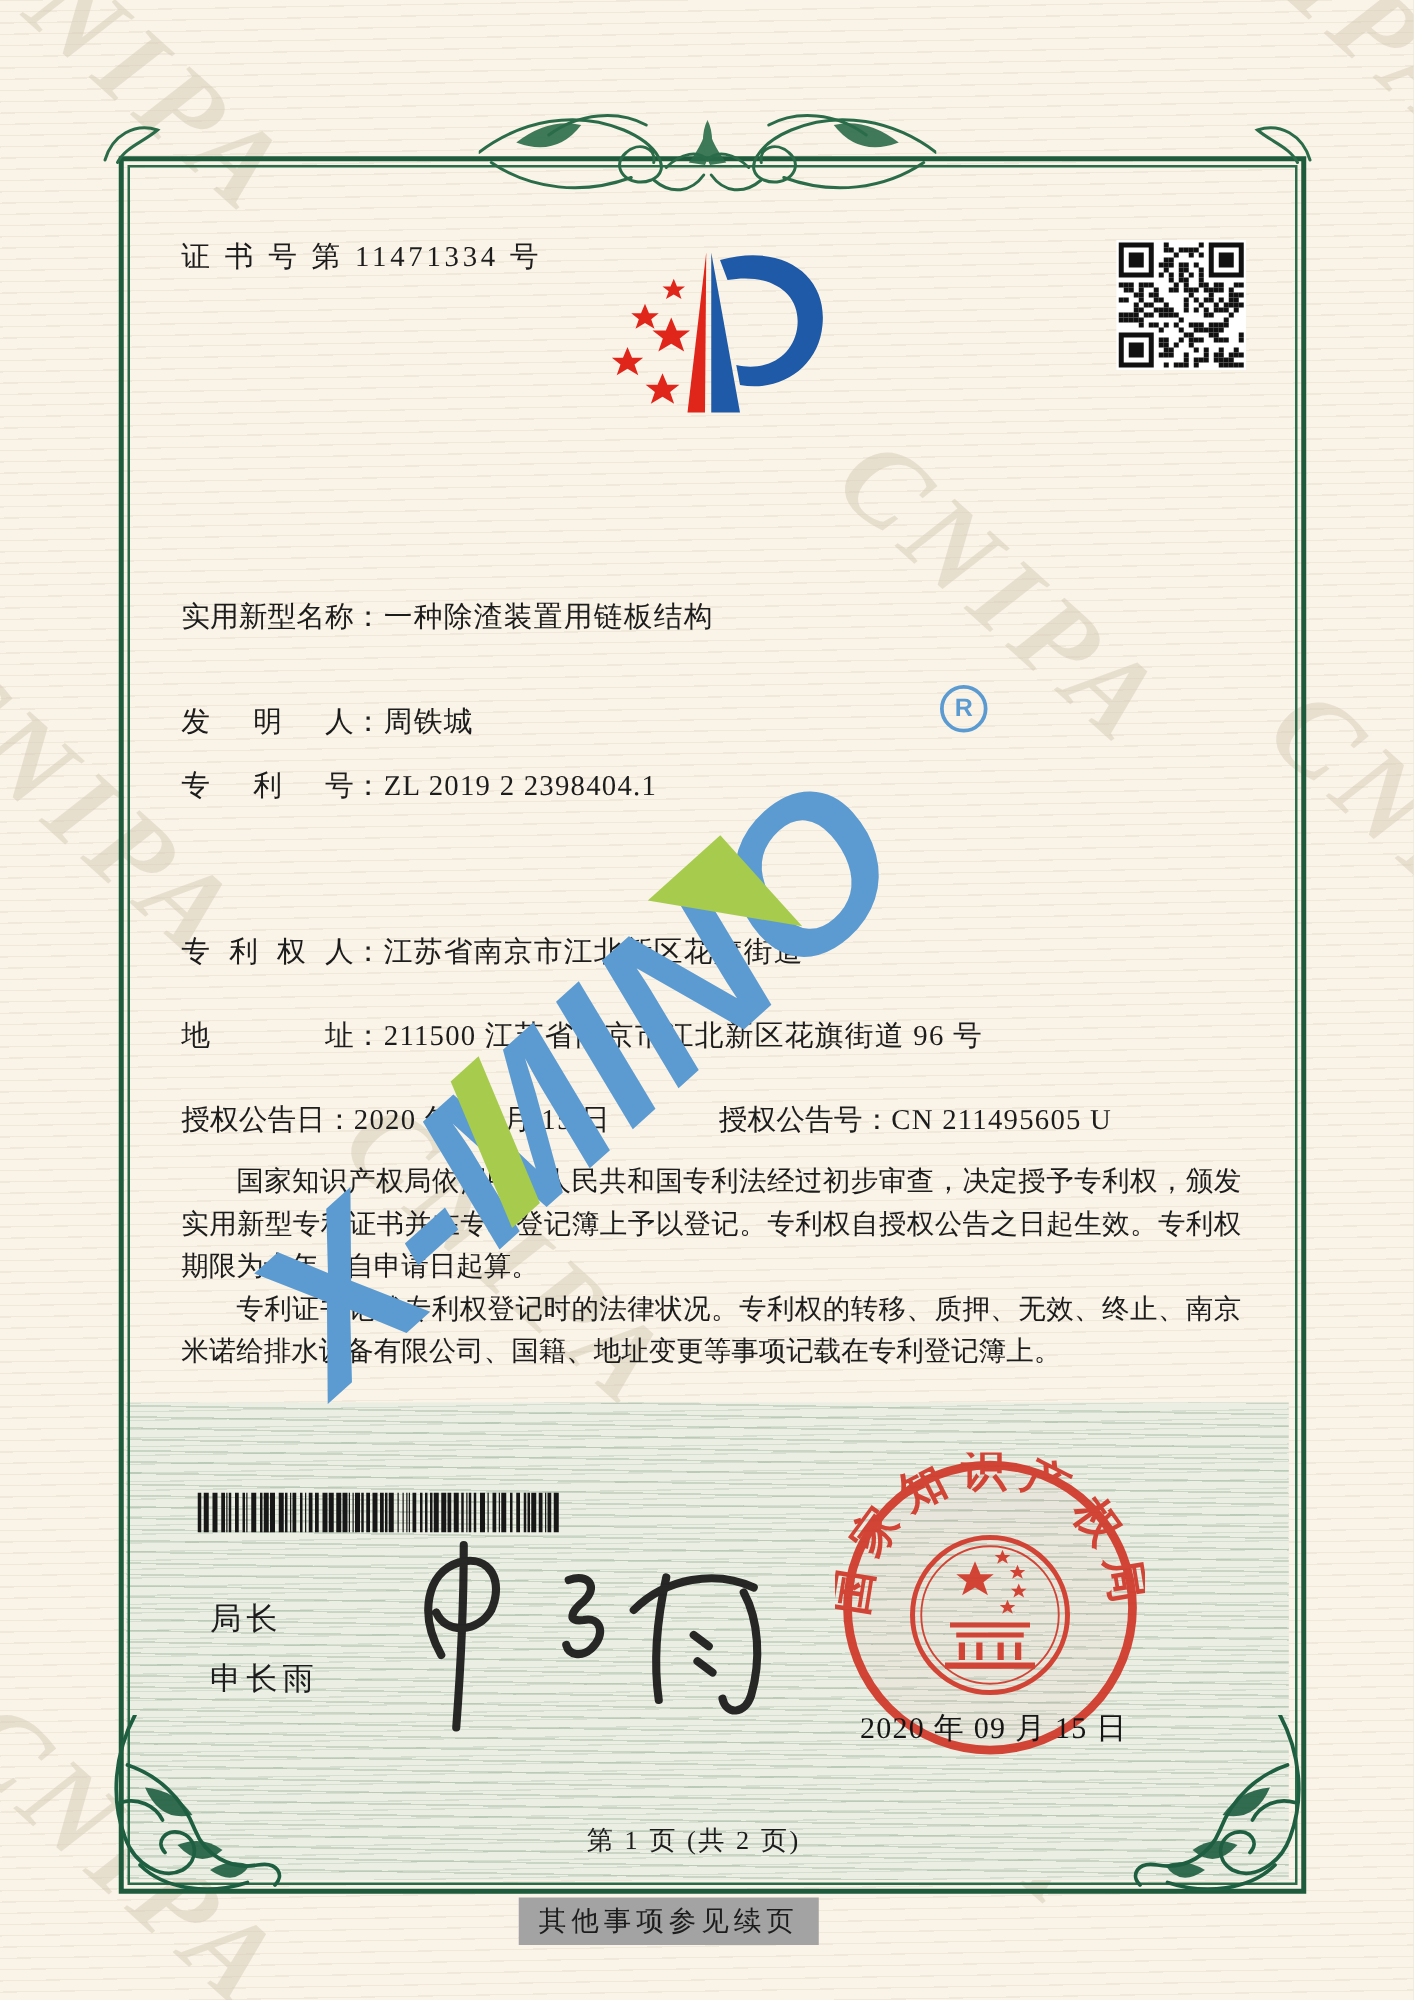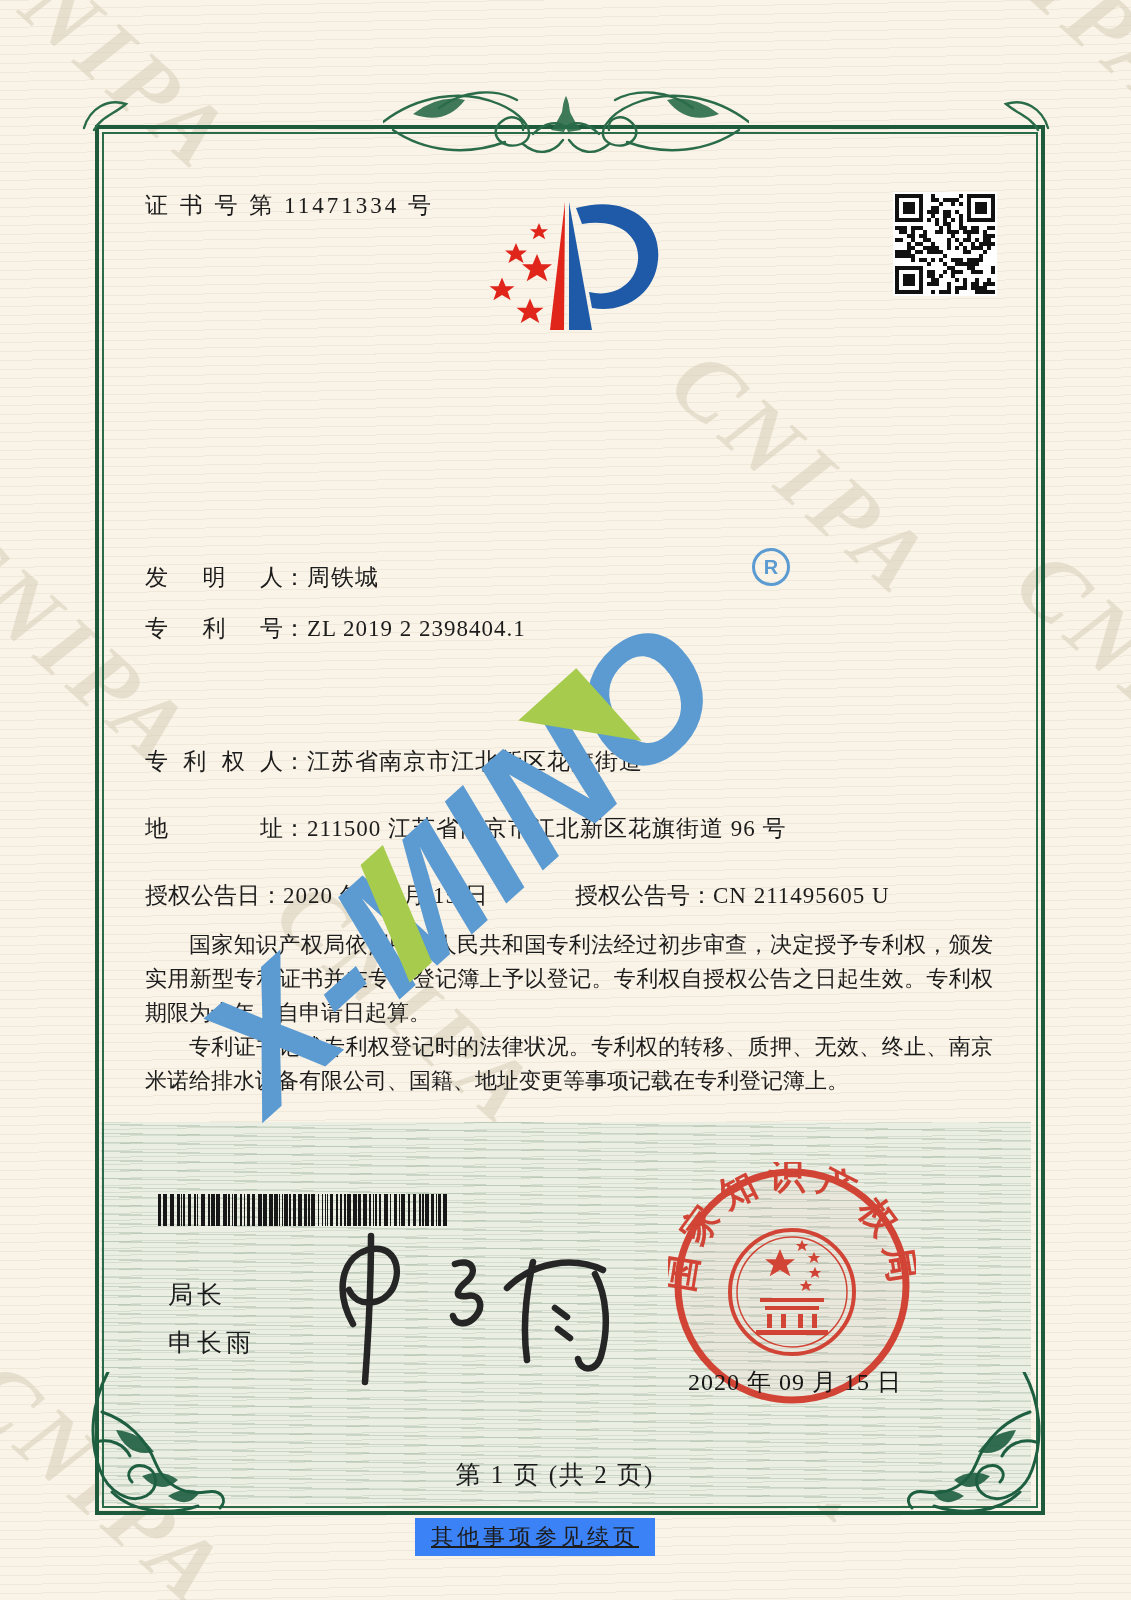--- a/index.html
+++ b/index.html
@@ -47,24 +47,24 @@
   .fcolon{display:inline-block; width:24px;}
   .fvalue{letter-spacing:1px;}
   .paras{
     position:absolute; left:145px; top:928px; width:848px; z-index:10;
     font-size:22px; line-height:34px; text-align:justify;
   }
   .paras p{margin:0; text-indent:2em;}
   .sig-title{position:absolute; left:168px; top:1278px; font-family:Liberation Sans, sans-serif; font-size:25px; letter-spacing:4px; z-index:12;}
   .sig-name {position:absolute; left:168px; top:1326px; font-family:"Liberation Sans","DejaVu Sans",sans-serif; font-size:25px; letter-spacing:4px; z-index:12;}
   .seal-date{position:absolute; left:688px; top:1366px; font-size:24px; letter-spacing:1px; z-index:22; color:#151515;}
-  .page-note{position:absolute; left:0; top:1458px; width:1110px; text-align:center; font-size:25px; letter-spacing:2px; z-index:12;}
+  .page-note{position:absolute; left:0; top:1458px; width:1110px; text-align:center; font-size:21px; letter-spacing:2px; z-index:12;}
   .footer-note{
     position:absolute; left:415px; top:1518px; z-index:12;
-    background:#3b82f6; padding:4px 16px; font-size:22px; letter-spacing:4px;text-decoration:underline;
+    background:#a3a3a3; padding:4px 16px; font-size:22px; letter-spacing:4px;
   }
   .reg-mark{
     position:absolute; left:752px; top:548px; width:32px; height:32px; z-index:31;
     border:3px solid #5b9bd2; border-radius:50%; color:#5b9bd2;
     font-family:"Liberation Sans","DejaVu Sans",sans-serif; font-weight:bold;
     font-size:20px; line-height:32px; text-align:center; background:rgba(250,243,231,.2);
   }
   svg{display:block;}
 </style>
 </head>
@@ -369,20 +369,23 @@
       <rect x="10" y="10" width="12" height="12" fill="#111"></rect>
       <rect x="74" y="2" width="28" height="28" fill="#111"></rect>
       <rect x="78" y="6" width="20" height="20" fill="#fff"></rect>
       <rect x="82" y="10" width="12" height="12" fill="#111"></rect>
       <rect x="2" y="74" width="28" height="28" fill="#111"></rect>
       <rect x="6" y="78" width="20" height="20" fill="#fff"></rect>
       <rect x="10" y="82" width="12" height="12" fill="#111"></rect>
     </svg>
 
 
+  <div class="frow" style="top:478px;">
+    <span class="flabel">实用新型名称</span><span class="fcolon">：</span><span class="fvalue">一种除渣装置用链板结构</span>
+  </div>
   <div class="frow" style="top:562px;">
     <span class="flabel">发明人</span><span class="fcolon">：</span><span class="fvalue">周铁城</span>
   </div>
   <div class="frow" style="top:613px;">
     <span class="flabel">专利号</span><span class="fcolon">：</span><span class="fvalue">ZL 2019 2 2398404.1</span>
   </div>
   <div class="frow" style="top:746px;">
     <span class="flabel">专利权人</span><span class="fcolon">：</span><span class="fvalue">江苏省南京市江北新区花旗街道</span>
   </div>
   <div class="frow" style="top:813px;">

